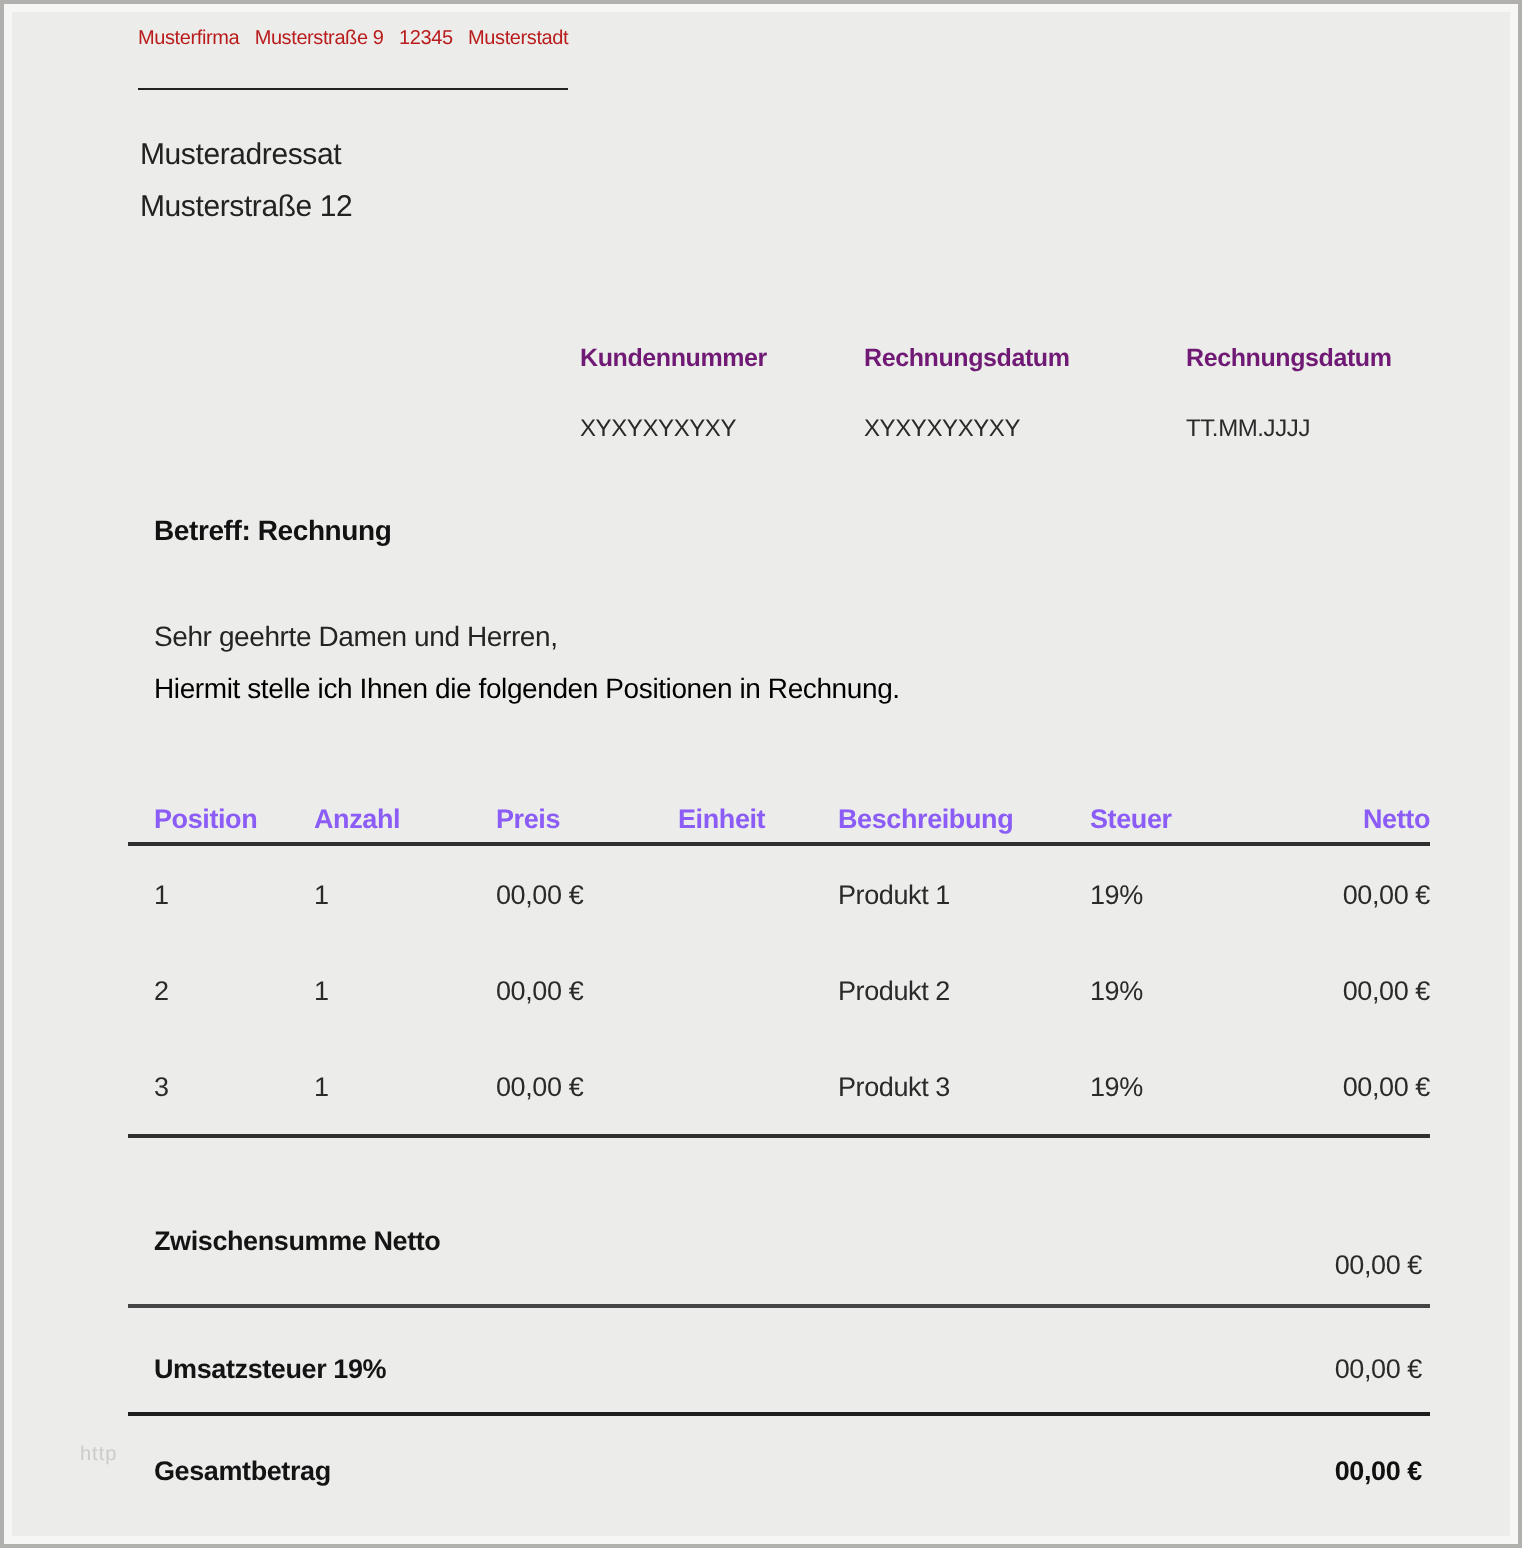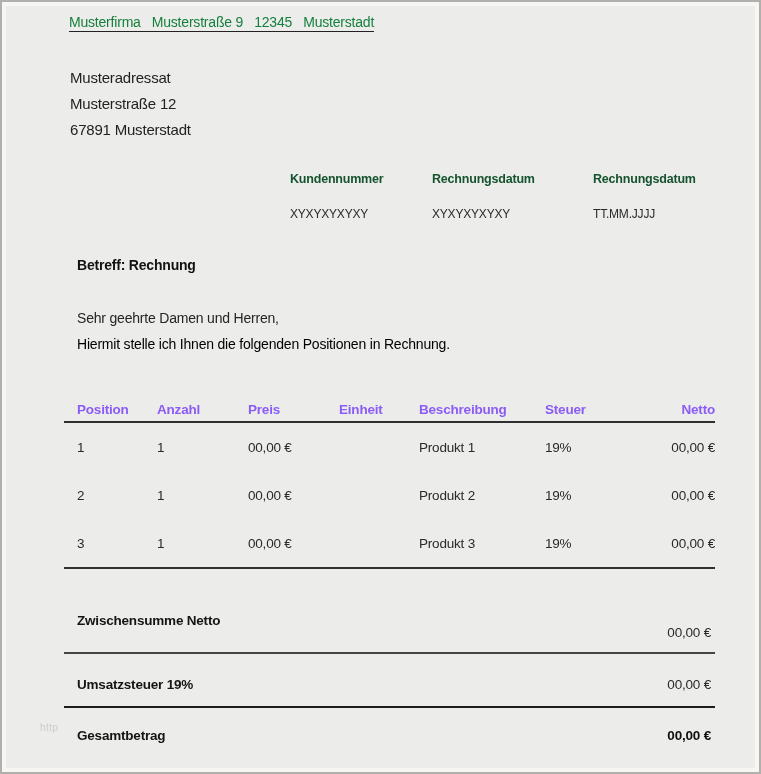--- a/index.html
+++ b/index.html
@@ -17,39 +17,39 @@
     border: 2px solid #b2b0ad;
     box-shadow: inset 0 0 0 4px #f6f6f4;
     overflow: hidden;
     letter-spacing: -0.2px;
   }
 
   
   .sender-line {
     position: absolute;
     left: 67px; top: 12px;
-    font-size: 14px;
+    font-size: 10px;
     white-space: pre;
     border-bottom: 1.5px solid #222;
-    padding-bottom: 1px;
-    color: #15803d;
+    padding-bottom: 19px;
+    color: #b91c1c;
   }
 
   
   .recipient {
     position: absolute;
     left: 68px; top: 63px;
     font-size: 15px;
     line-height: 26px;
     color: #222;
   }
 
   
   .meta-col { position: absolute; top: 170px; }
-  .meta-col .label { font-weight: bold; font-size: 12.5px; color: #14532d; }
+  .meta-col .label { font-weight: bold; font-size: 12.5px; color: #701a75; }
   .meta-col .value { margin-top: 21px; font-size: 12px; color: #2a2a2a; }
   .meta-kunde   { left: 288px; }
   .meta-rechnr  { left: 430px; }
   .meta-datum   { left: 591px; }
 
   
   .subject    { position: absolute; left: 75px; top: 255px; font-size: 14px; font-weight: bold; color: #121212; }
   .salutation { position: absolute; left: 75px; top: 308px; font-size: 14px; color: #242424; }
   .bodyline   { position: absolute; left: 75px; top: 334px; font-size: 14px; color: #000000; }
 
@@ -97,21 +97,20 @@
 </head>
 <body>
 
 <div class="page">
 
   <div class="sender-line">Musterfirma   Musterstraße 9   12345   Musterstadt</div>
 
   <div class="recipient">
     <div>Musteradressat</div>
     <div>Musterstraße 12</div>
-    <div>67891 Musterstadt</div>
   </div>
 
   <div class="meta-col meta-kunde">
     <div class="label">Kundennummer</div>
     <div class="value">XYXYXYXYXY</div>
   </div>
   <div class="meta-col meta-rechnr">
     <div class="label">Rechnungsdatum</div>
     <div class="value">XYXYXYXYXY</div>
   </div>

